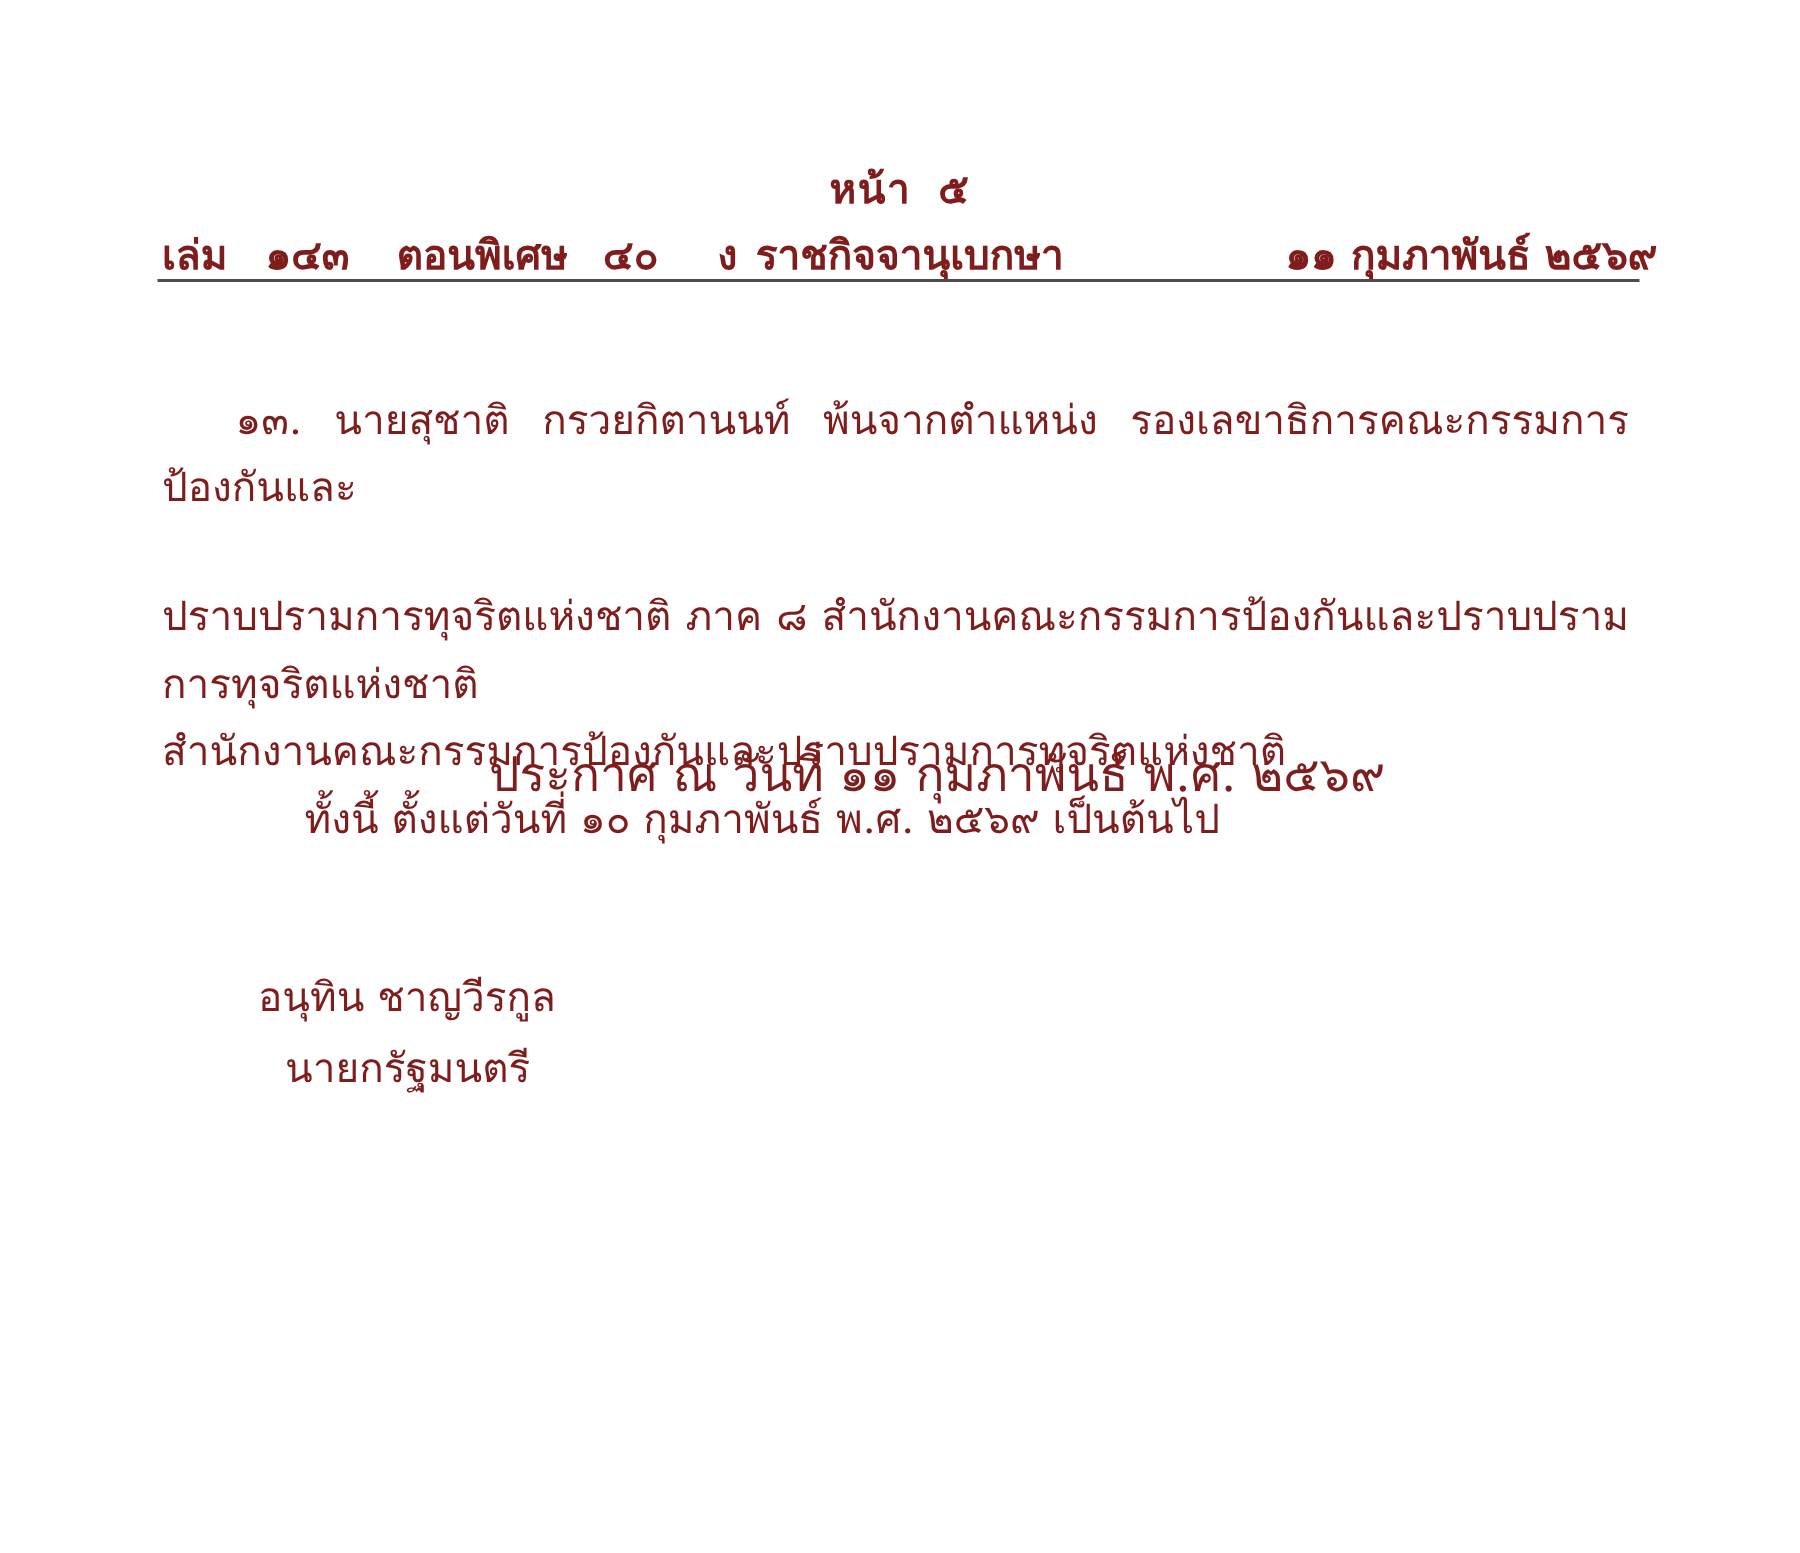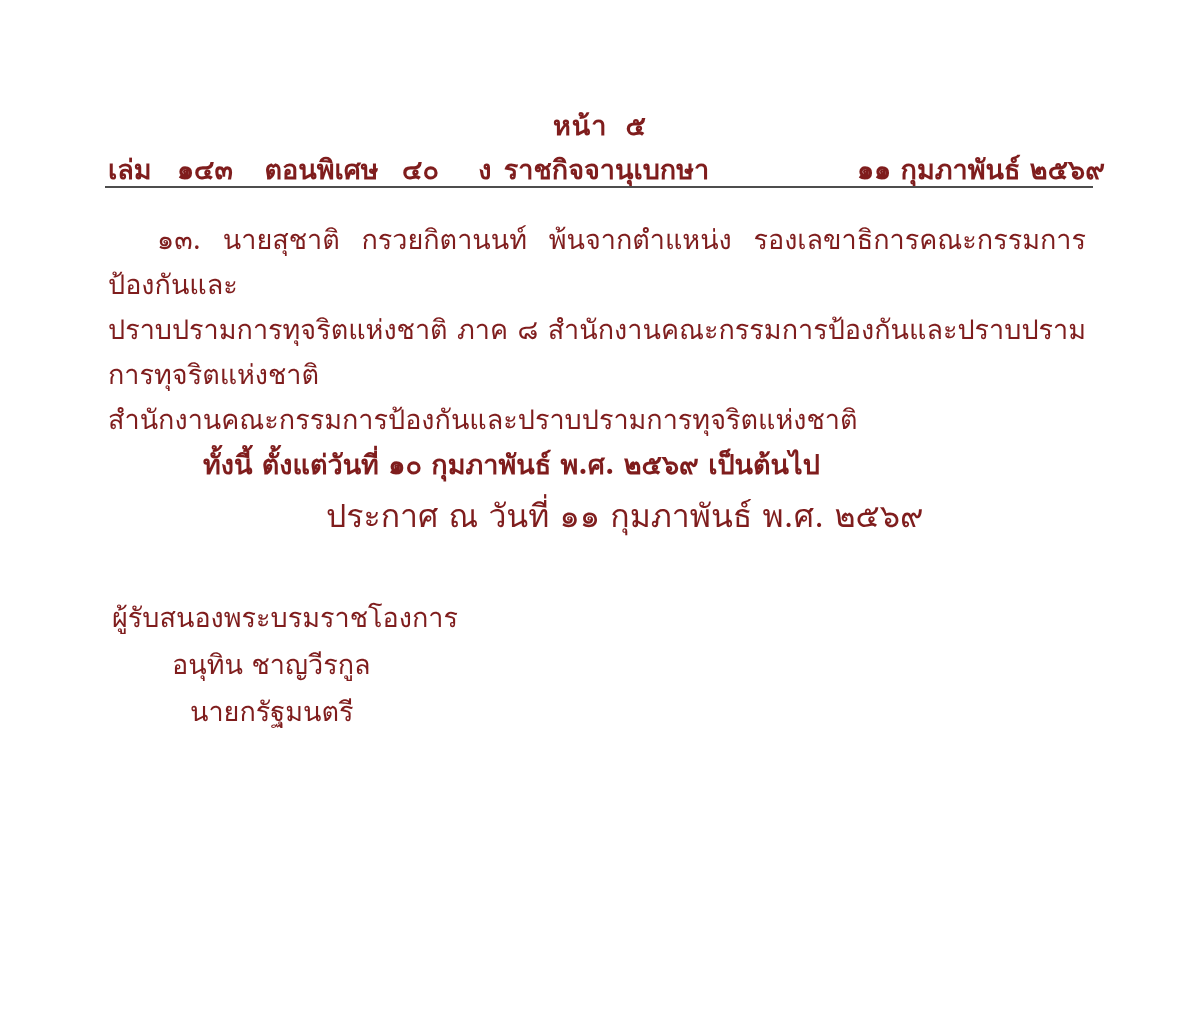--- a/index.html
+++ b/index.html
@@ -80,23 +80,24 @@
     font-size: 27px;
   }
   .body-line {
     margin: 0;
     line-height: 45px;
     white-space: normal;
   }
   .body-line.justify {
     text-align: justify;
     text-align-last: justify;
+    margin-top: 41px;
   }
   .body-line.first { text-indent: 49px; }
-  .body-line.effective { padding-left: 95px; font-weight: bold; }
+  .body-line.effective { padding-left: 95px; }
   
   .announcement {
     position: absolute;
     top: 498px;
     left: 326px;
     font-size: 32px;
     line-height: 36px;
     white-space: nowrap;
   }
   
@@ -148,17 +149,16 @@
 
   <div class="body-block">
     <p class="body-line first justify">๑๓. นายสุชาติ กรวยกิตานนท์ พ้นจากตำแหน่ง รองเลขาธิการคณะกรรมการป้องกันและ</p>
     <p class="body-line justify">ปราบปรามการทุจริตแห่งชาติ ภาค ๘ สำนักงานคณะกรรมการป้องกันและปราบปรามการทุจริตแห่งชาติ</p>
     <p class="body-line">สำนักงานคณะกรรมการป้องกันและปราบปรามการทุจริตแห่งชาติ</p>
     <p class="body-line effective">ทั้งนี้  ตั้งแต่วันที่ ๑๐ กุมภาพันธ์ พ.ศ. ๒๕๖๙ เป็นต้นไป</p>
   </div>
 
   <div class="announcement">ประกาศ ณ วันที่ ๑๑ กุมภาพันธ์ พ.ศ. ๒๕๖๙</div>
 
-  <div class="countersign">ผู้รับสนองพระบรมราชโองการ</div>
   <div class="signer-name">อนุทิน ชาญวีรกูล</div>
   <div class="signer-title">นายกรัฐมนตรี</div>
 
 </div>
 
 </body></html>

